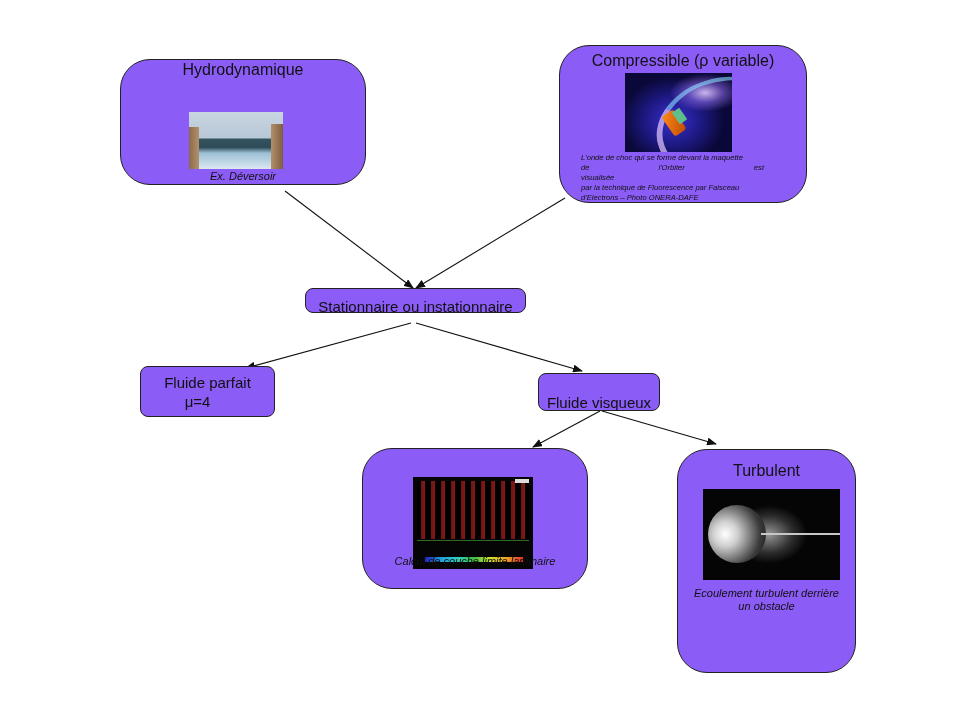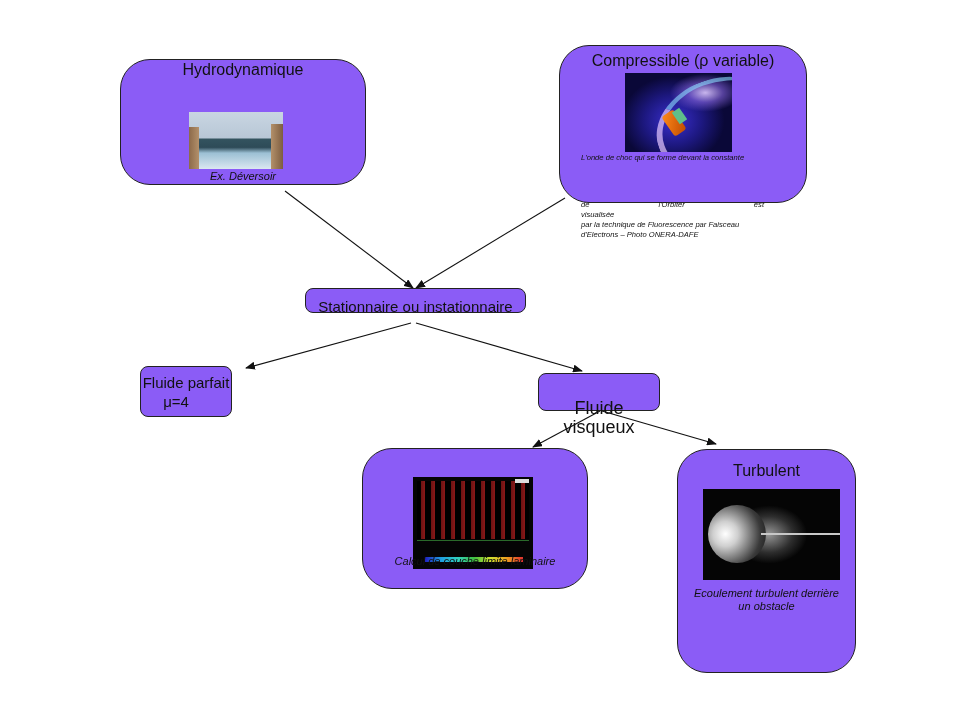--- a/index.html
+++ b/index.html
@@ -83,40 +83,40 @@
 </div>
 
 <div class="box big" style="left:559px; top:45px; width:248px; height:158px;">
   <div class="title" style="margin-top:5px;">Compressible (ρ variable)</div>
   <div class="img img-shock" style="left:65px; top:27px; width:107px; height:79px;">
     <div class="arc"></div>
       <div class="orbiter"></div>
       <div class="orbiter-body"></div>
   </div>
   <div style="position:absolute; left:21px; width:183px; top:107px;">
-    <div class="tiny">L'onde de choc qui se forme devant la constante</div>
+    <div class="tiny">L'onde de choc qui se forme devant la maquette</div>
     <div class="tiny" style="display:flex; justify-content:space-between;">
-      <span style="word-spacing:52px;margin-top:37px;">de l'Orbiter est visualisée</span>
+      <span style="word-spacing:52px;">de l'Orbiter est visualisée</span>
     </div>
     <div class="tiny">par la technique de Fluorescence par Faisceau</div>
     <div class="tiny">d'Electrons – Photo ONERA-DAFE</div>
   </div>
 </div>
 
 <div class="box small" style="left:305px; top:288px; width:221px; height:25px;">
   <div class="title" style="margin-top:8px; font-size:15px;">Stationnaire ou instationnaire</div>
 </div>
 
-<div class="box small" style="left:140px; top:366px; width:92px; height:51px;">
+<div class="box small" style="left:140px; top:366px; width:135px; height:51px;">
   <div class="title" style="margin-top:6px; font-size:15px;">Fluide parfait</div>
   <div class="title" style="font-size:15px; margin-left:-20px;">μ=4</div>
 </div>
 
 <div class="box small" style="left:538px; top:373px; width:122px; height:38px;">
-  <div class="title" style="margin-top:25px; font-size:18px;">Fluide visqueux</div>
+  <div class="title" style="margin-top:19px; font-size:15px;">Fluide visqueux</div>
 </div>
 
 <div class="box big" style="left:362px; top:448px; width:226px; height:141px;">
   <div class="img img-lam" style="left:50px; top:28px; width:120px; height:92px;">
     <div class="stripes"></div>
       <div class="hline"></div>
       <div class="scale"></div>
       <div class="label"></div>
   </div>
   <div class="caption" style="position:absolute; left:0; right:0; top:106px;">Calcul de couche limite laminaire</div>

